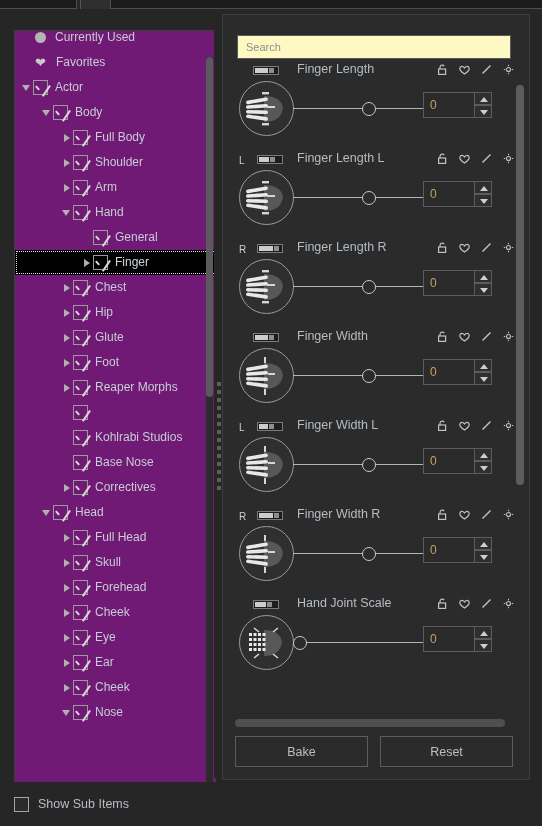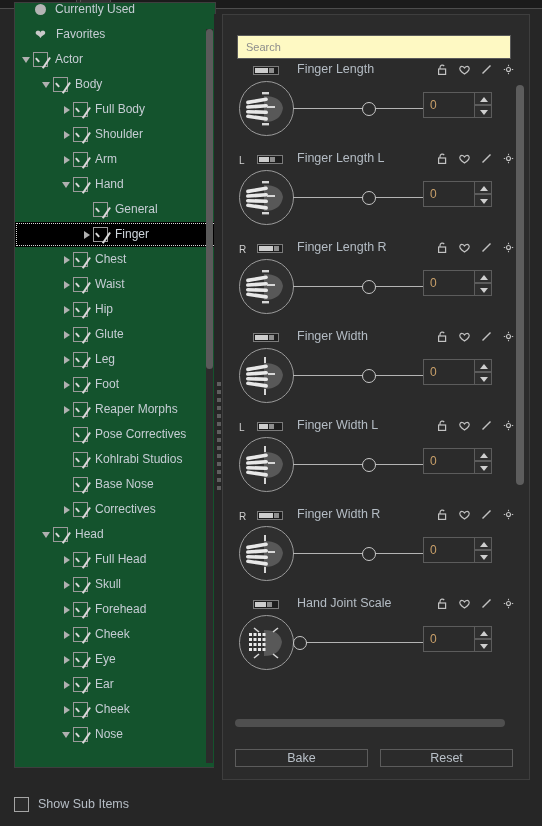--- a/index.html
+++ b/index.html
@@ -13,22 +13,22 @@
     position:relative;
   }
   
   .tabstrip{position:absolute;left:0;top:0;width:542px;height:9px;background:#262626;}
   .tabstrip .tabA{position:absolute;left:0;top:0;width:76px;height:8px;background:#1b1b1b;border-right:1px solid #4d4d4d;border-bottom:1px solid #4d4d4d;}
   .tabstrip .tabB{position:absolute;left:80px;top:0;width:30px;height:9px;background:#2f2f2f;border-left:1px solid #555;border-right:1px solid #555;}
   .tabstrip .tabC{position:absolute;left:110px;top:0;width:432px;height:8px;background:#1b1b1b;border-bottom:1px solid #4d4d4d;border-left:1px solid #4d4d4d;}
 
   
   .tree-panel{
-    position:absolute;left:14px;top:2px;width:200px;height:764px;
-    background:#14532d;border:1px solid #3e3e3e;
+    position:absolute;left:14px;top:30px;width:200px;height:764px;
+    background:#701a75;border:1px solid #3e3e3e;
     overflow:hidden;
   }
   .tree-inner{position:absolute;left:0;top:0;width:200px;height:764px;}
   .tree-row{
     position:relative;height:25px;display:flex;align-items:center;
     white-space:nowrap;
   }
   .tree-row.selected{background:#000000;outline:1px dotted #d8d8d8;outline-offset:-2px;width:184px;}
   .tree-row .lbl{color:#c6cdd4;font-size:12px;line-height:25px;}
   .tree-row.selected .lbl{color:#cfd6dd;}
@@ -127,21 +127,21 @@
   .spin span{position:absolute;left:5px;}
   .spin .up span{top:4px;border-left:4px solid transparent;border-right:4px solid transparent;border-bottom:5px solid #cfcfcf;}
   .spin .dn span{top:4px;border-left:4px solid transparent;border-right:4px solid transparent;border-top:5px solid #cfcfcf;}
 
   .param-vscroll{position:absolute;right:5px;top:62px;width:8px;height:640px;background:#2b2b2b;}
   .param-vthumb{position:absolute;left:0;top:8px;width:8px;height:400px;background:#5d5d5d;border-radius:4px;}
 
   .param-hscroll{position:absolute;left:12px;bottom:52px;width:278px;height:8px;background:#2b2b2b;}
   .param-hthumb{position:absolute;left:0;top:0;width:270px;height:8px;background:#4f4f4f;border-radius:4px;}
 
-  .btn-row{position:absolute;left:12px;bottom:12px;width:278px;height:18px;display:flex;gap:12px;}
+  .btn-row{position:absolute;left:12px;bottom:12px;width:278px;height:31px;display:flex;gap:12px;}
   .btn{
     flex:1;border:1px solid #5c5c5c;background:#2b2b2b;color:#b9c0c8;
     font-size:12.5px;font-family:"Liberation Sans",sans-serif;
     display:flex;align-items:center;justify-content:center;cursor:pointer;
   }
 
   
   .bottom-bar{position:absolute;left:0;bottom:0;width:542px;height:44px;background:#262626;display:flex;align-items:center;}
   .bottom-bar .cbx2{
     width:15px;height:15px;border:1px solid #a5a5a5;margin-left:14px;margin-right:9px;box-sizing:border-box;background:#2b2b2b;
@@ -208,51 +208,40 @@
         <span class="lbl">Finger</span>
       </div>
       <div class="tree-row" style="padding-left:46px">
         <span class="arrow closed"></span>
         <span class="cbx checked"></span>
         <span class="lbl">Chest</span>
       </div>
       <div class="tree-row" style="padding-left:46px">
         <span class="arrow closed"></span>
         <span class="cbx checked"></span>
-        <span class="lbl">Waist</span>
-      </div>
-      <div class="tree-row" style="padding-left:46px">
-        <span class="arrow closed"></span>
-        <span class="cbx checked"></span>
         <span class="lbl">Hip</span>
       </div>
       <div class="tree-row" style="padding-left:46px">
         <span class="arrow closed"></span>
         <span class="cbx checked"></span>
         <span class="lbl">Glute</span>
       </div>
       <div class="tree-row" style="padding-left:46px">
         <span class="arrow closed"></span>
         <span class="cbx checked"></span>
-        <span class="lbl">Leg</span>
-      </div>
-      <div class="tree-row" style="padding-left:46px">
-        <span class="arrow closed"></span>
-        <span class="cbx checked"></span>
         <span class="lbl">Foot</span>
       </div>
       <div class="tree-row" style="padding-left:46px">
         <span class="arrow closed"></span>
         <span class="cbx checked"></span>
         <span class="lbl">Reaper Morphs</span>
       </div>
       <div class="tree-row" style="padding-left:46px">
         <span class="arrow none"></span>
         <span class="cbx checked"></span>
-        <span class="lbl">Pose Correctives</span>
       </div>
       <div class="tree-row" style="padding-left:46px">
         <span class="arrow none"></span>
         <span class="cbx checked"></span>
         <span class="lbl">Kohlrabi Studios</span>
       </div>
       <div class="tree-row" style="padding-left:46px">
         <span class="arrow none"></span>
         <span class="cbx checked"></span>
         <span class="lbl">Base Nose</span>

